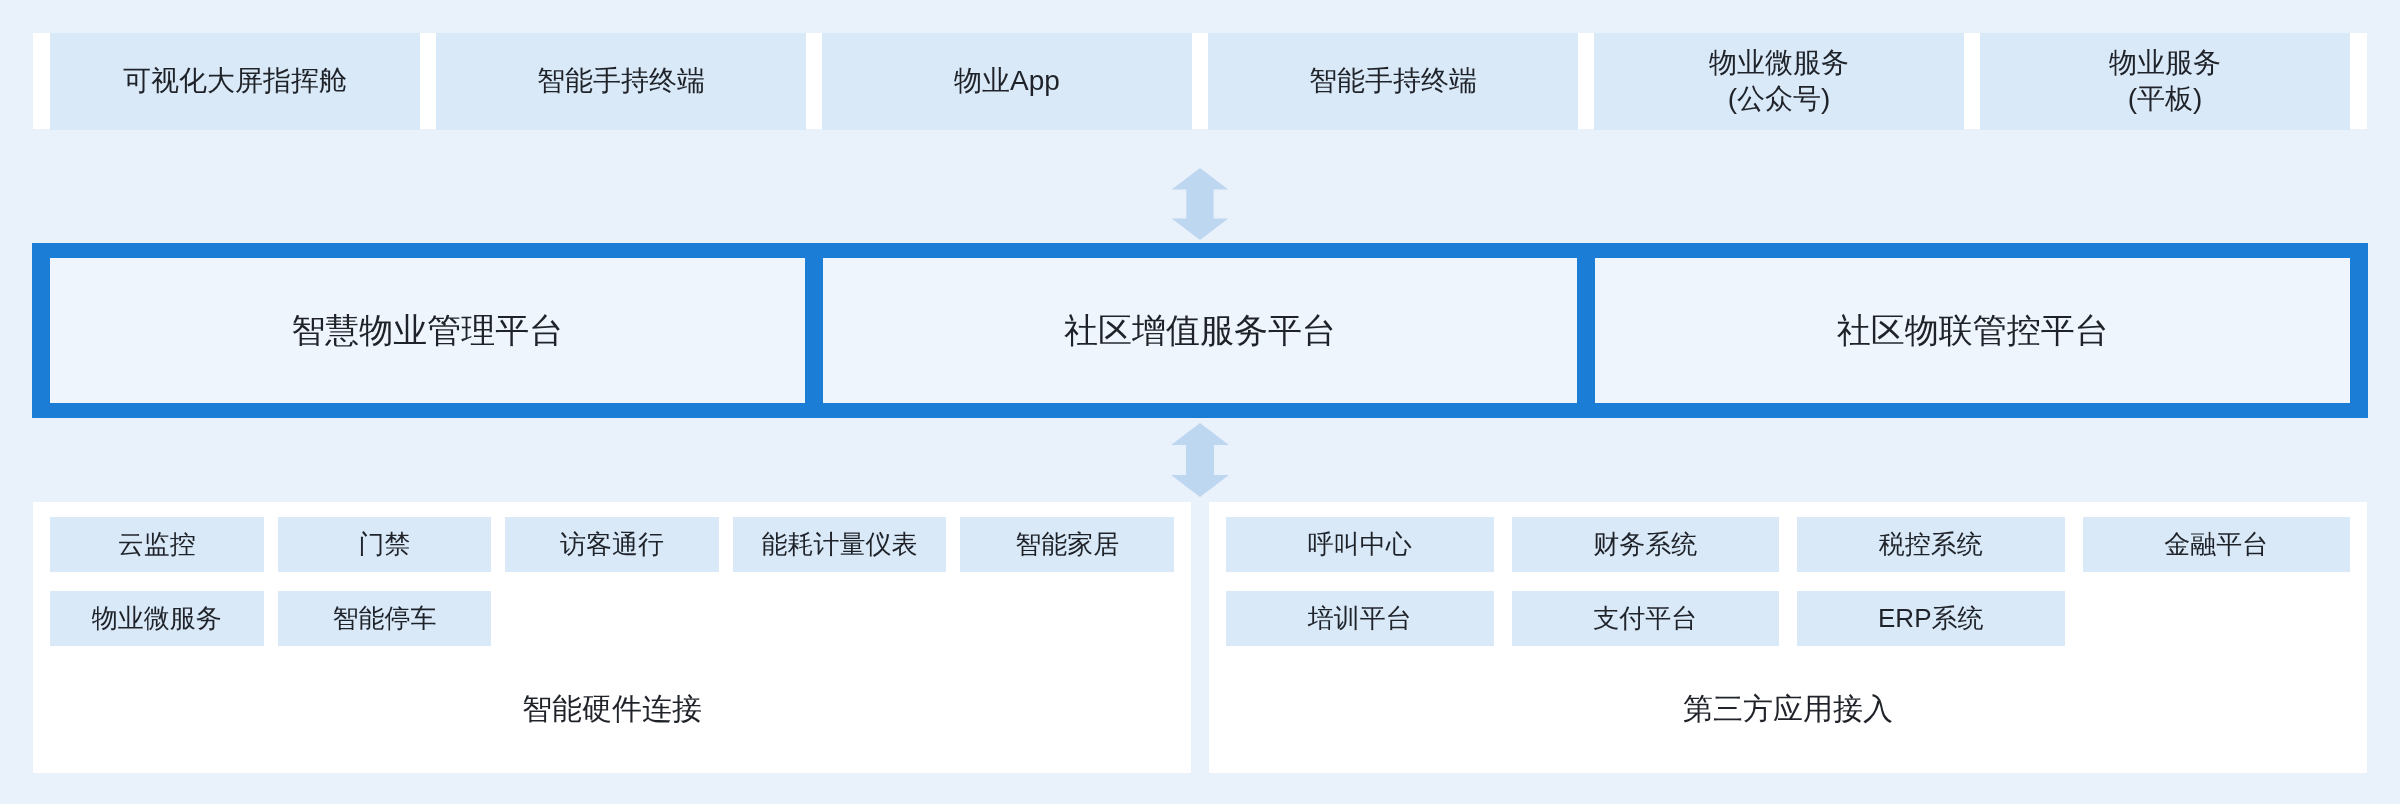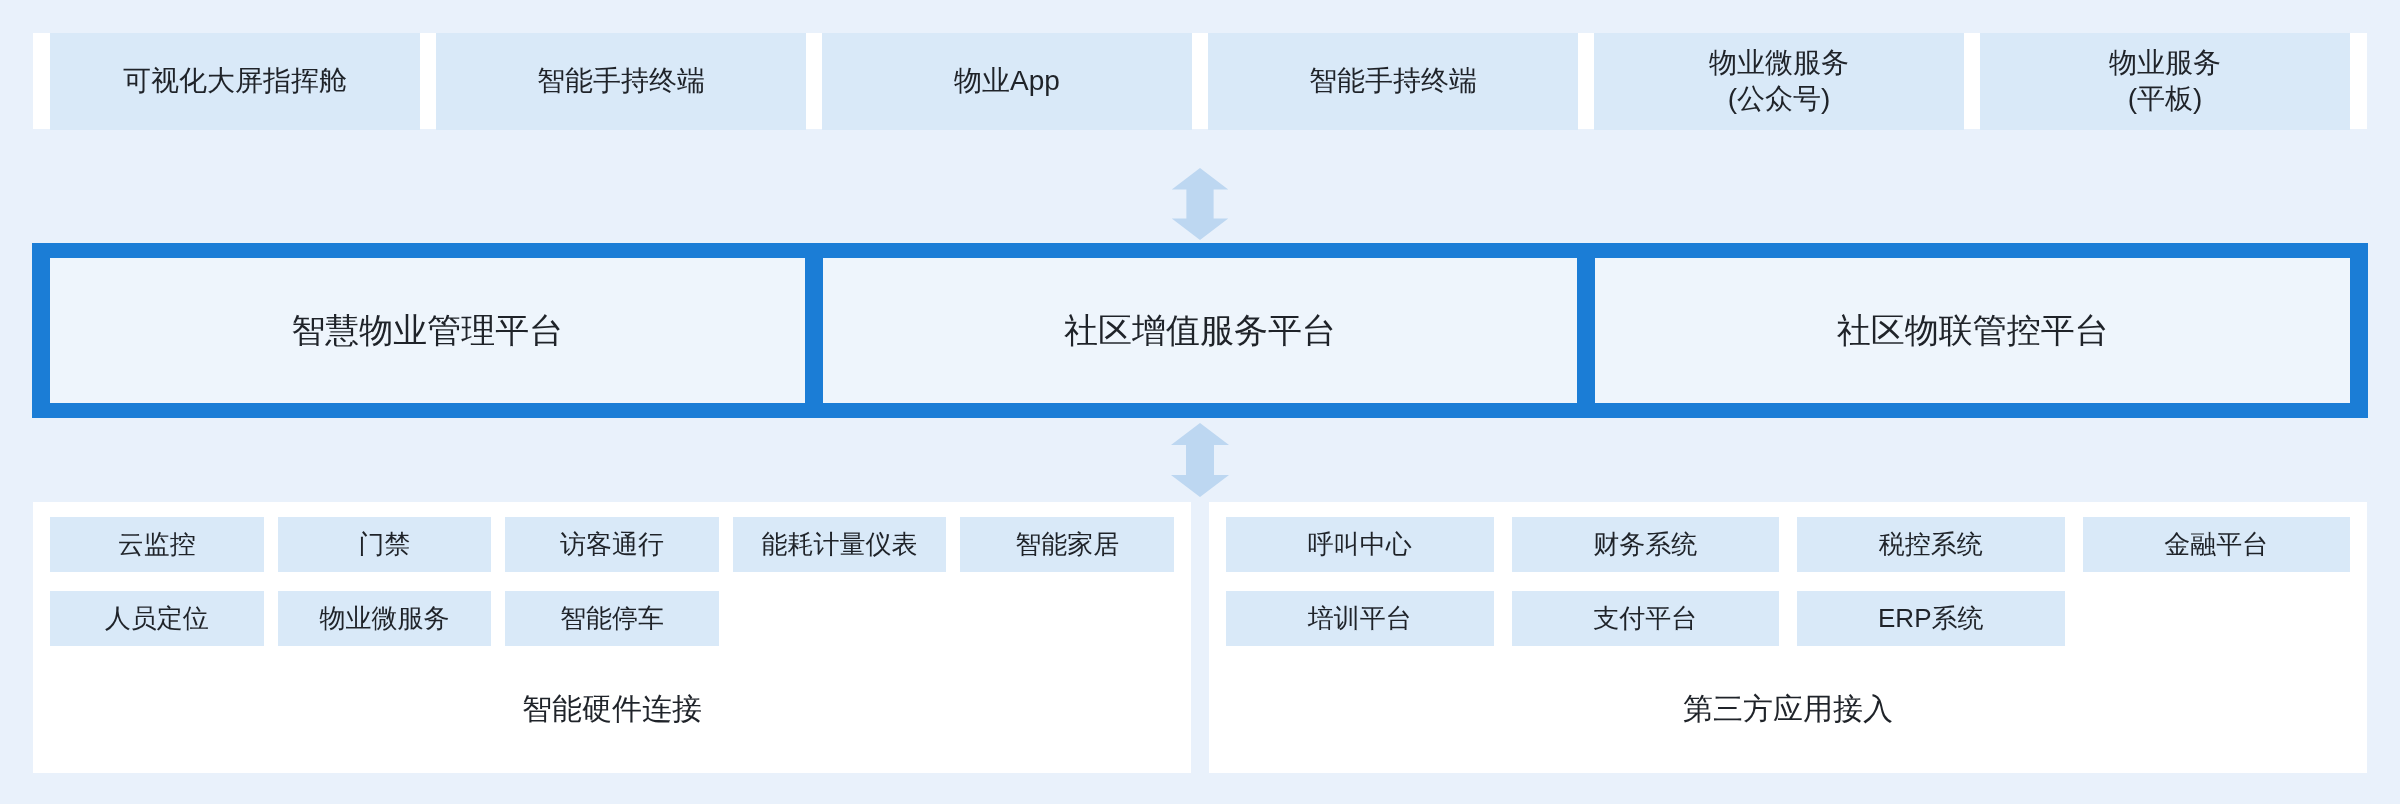--- a/index.html
+++ b/index.html
@@ -111,21 +111,20 @@
 
   <div class="bottom-row">
 
     <div class="bottom-panel">
       <div class="grid-5">
         <div class="small-box">云监控</div>
         <div class="small-box">门禁</div>
         <div class="small-box">访客通行</div>
         <div class="small-box">能耗计量仪表</div>
         <div class="small-box">智能家居</div>
-        <div class="small-box">人员定位</div>
         <div class="small-box">物业微服务</div>
         <div class="small-box">智能停车</div>
       </div>
       <div class="section-title">智能硬件连接</div>
     </div>
 
     <div class="bottom-panel">
       <div class="grid-4">
         <div class="small-box">呼叫中心</div>
         <div class="small-box">财务系统</div>

